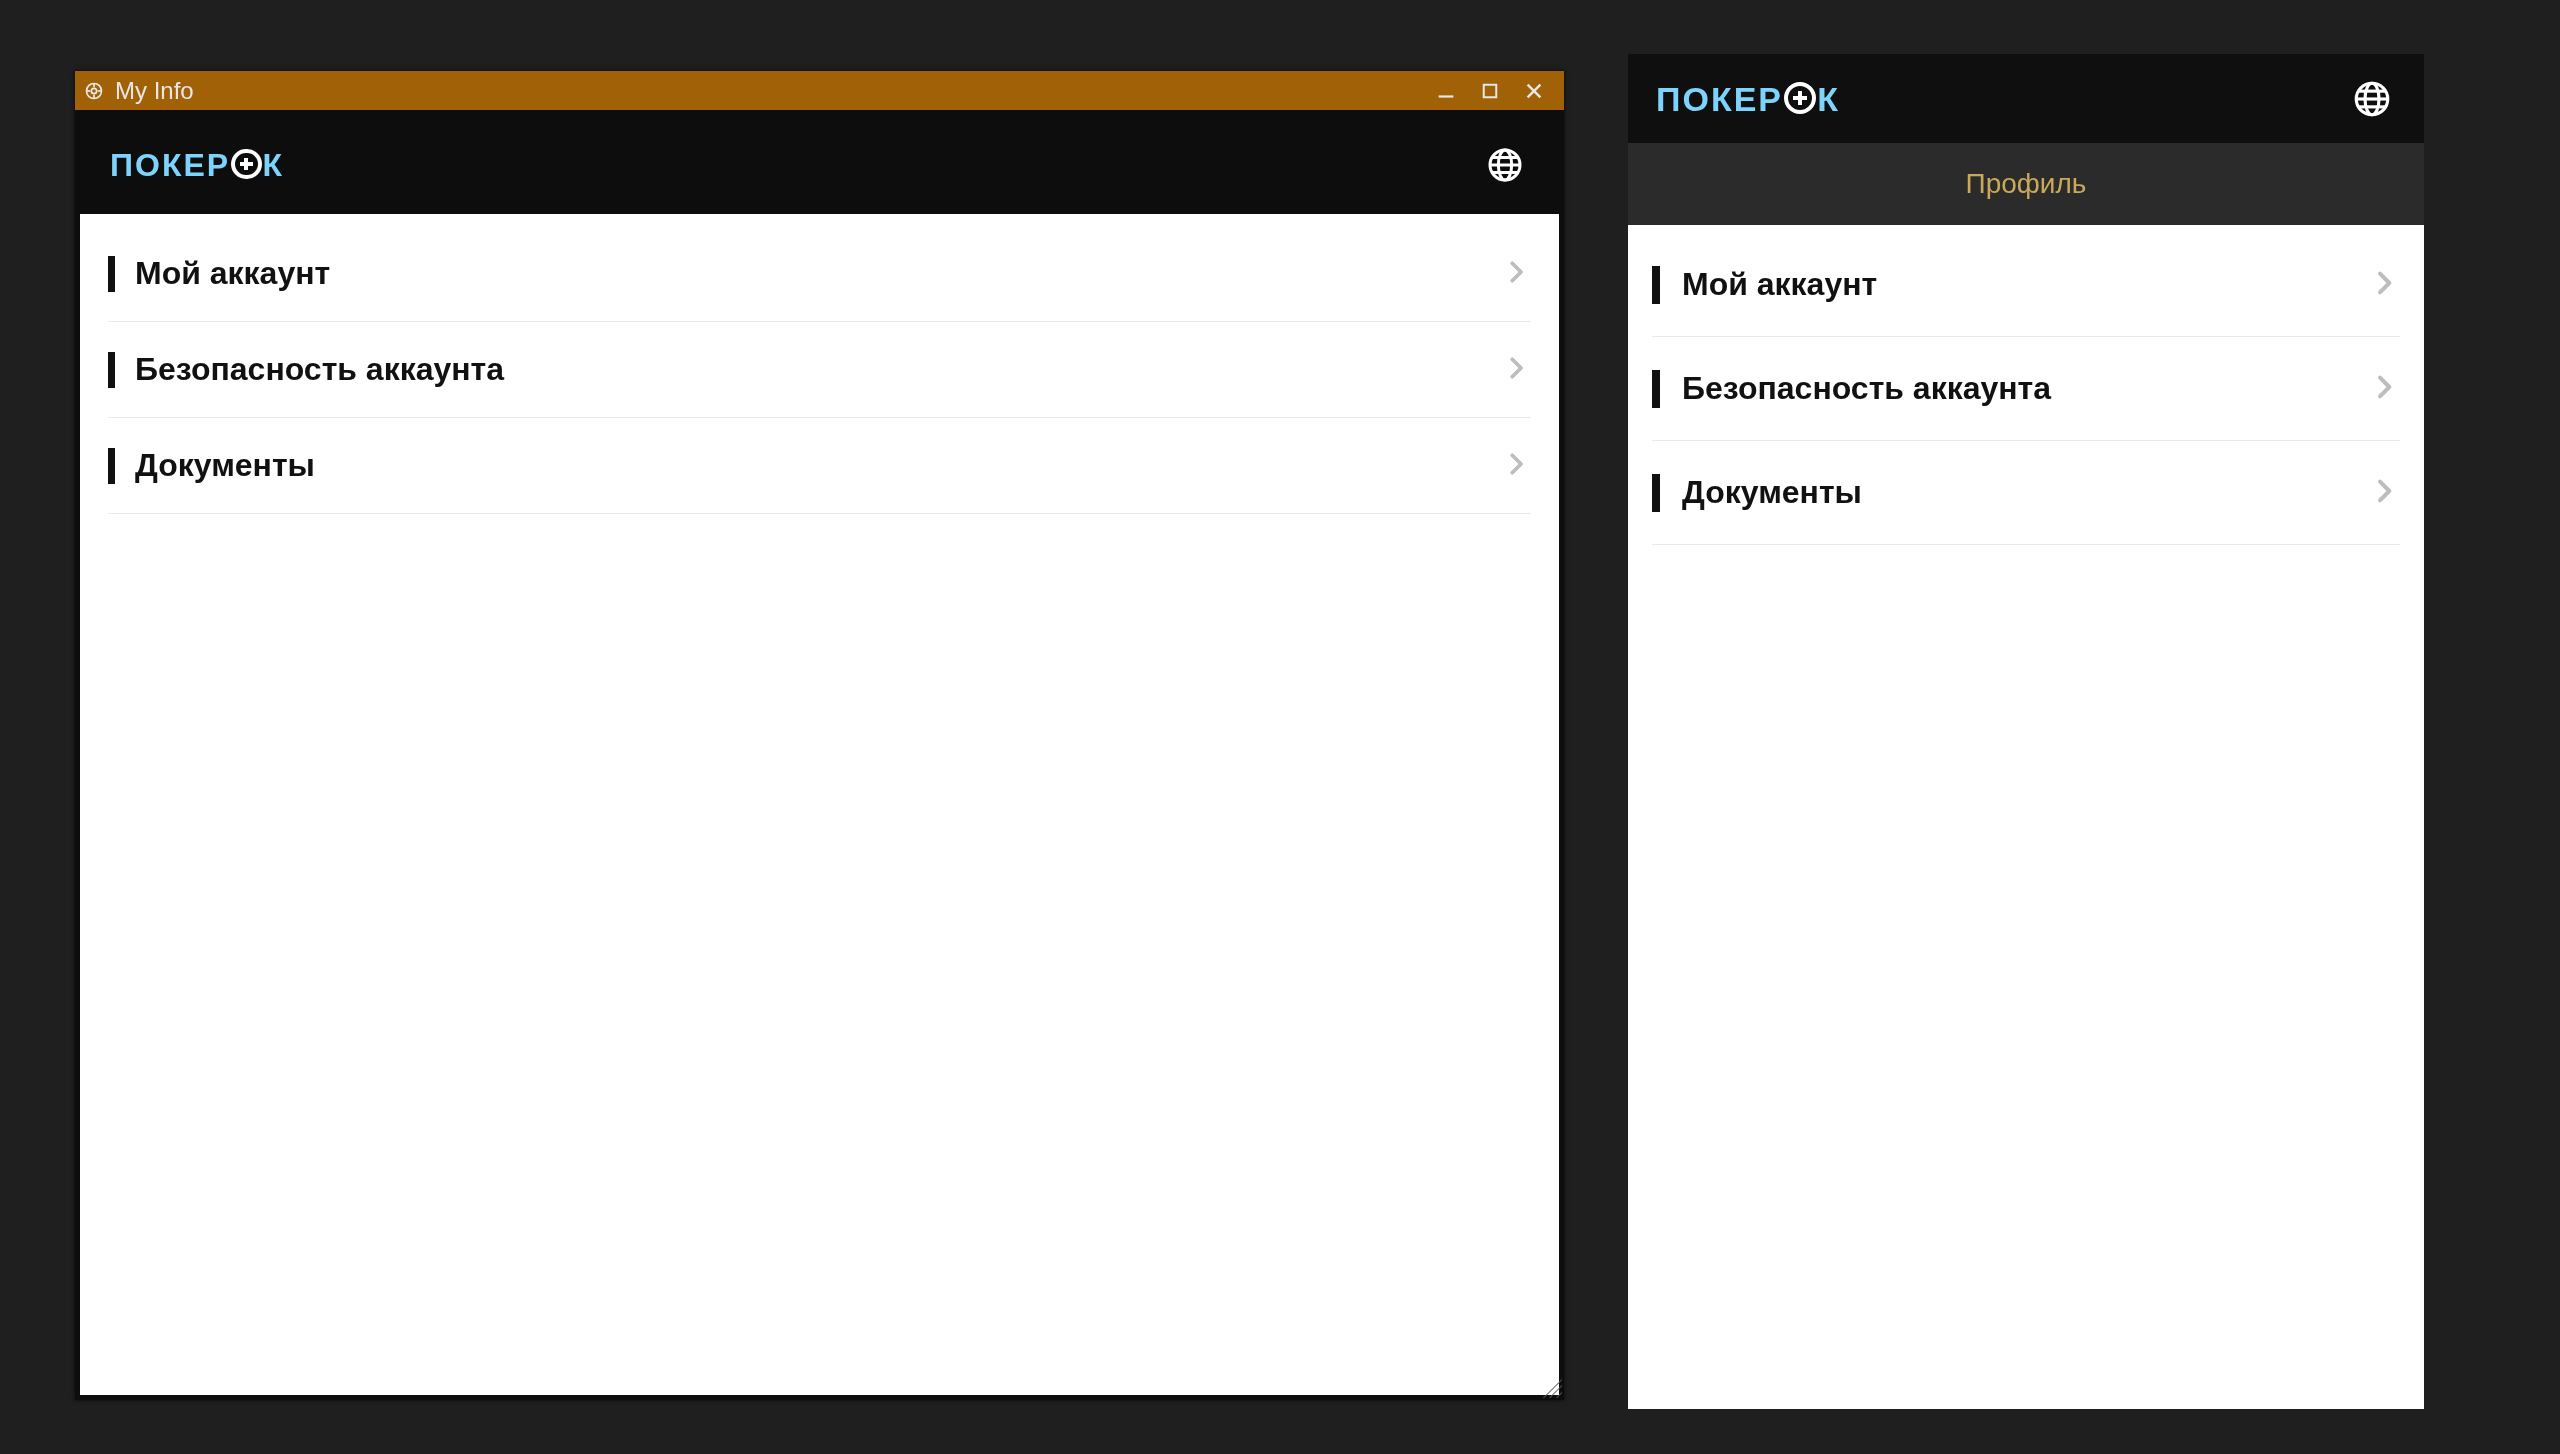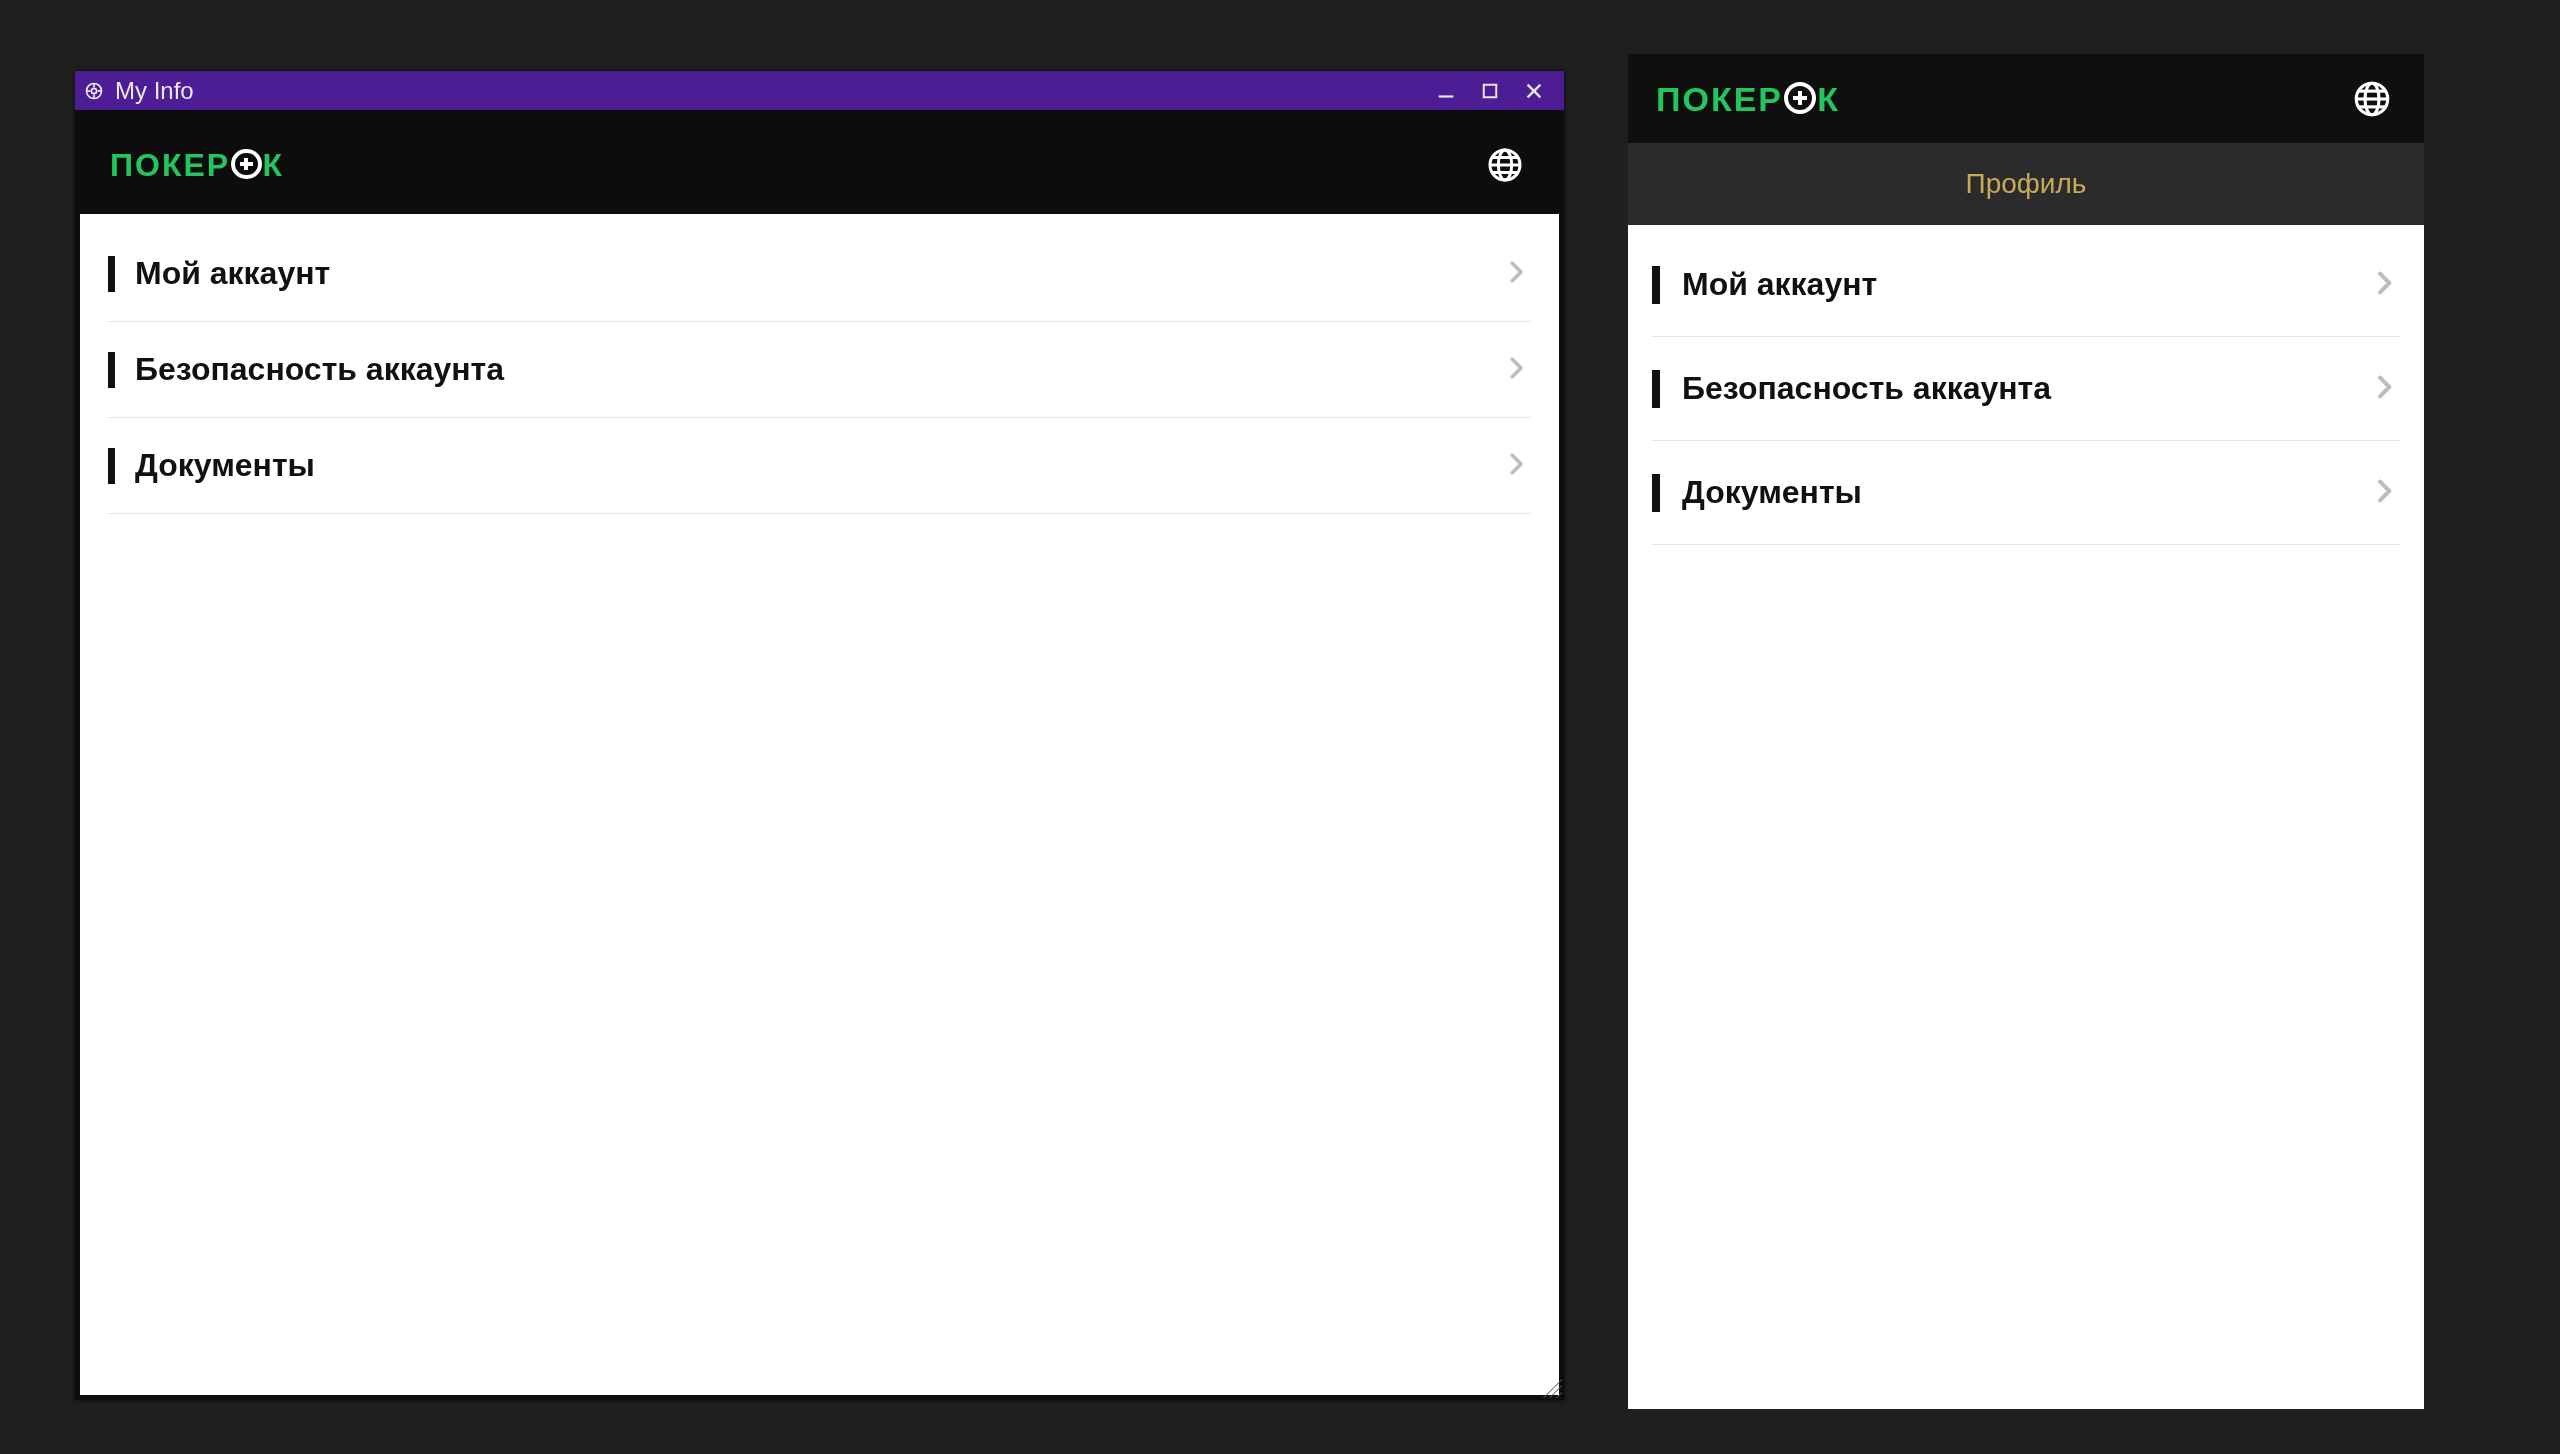--- a/index.html
+++ b/index.html
@@ -21,21 +21,21 @@
     top: 71px;
     width: 1489px;
     height: 1329px;
     background: #000;
     display: flex;
     flex-direction: column;
     box-shadow: 0 0 4px rgba(0,0,0,.8);
   }
   .win-titlebar {
     height: 39px;
-    background: #4c1d95;
+    background: #a16207;
     display: flex;
     align-items: center;
     color: #e7e7e7;
     font-size: 24px;
     padding: 0 8px;
   }
   .win-titlebar .app-icon {
     width: 22px; height: 22px;
     margin-right: 10px;
     display: flex; align-items: center; justify-content: center;
@@ -141,21 +141,21 @@
   }
   .m-row .accent-bar { width:8px; height:38px; background:#111; margin-right:22px; }
   .m-row .label { font-size: 32px; font-weight:700; color:#111; flex:1 1 auto; }
   .m-row .chev { color:#bdbdbd; }
 
   
   .logo-text {
     font-family: Arial, sans-serif;
     font-weight: 900;
     letter-spacing: 2px;
-    color:#22c55e;
+    color:#7dd3fc;
     display:flex; align-items:center;
     line-height:1;
   }
   .logo-text.lg { font-size: 32px; }
   .logo-text.md { font-size: 34px; }
   .logo-o {
     display:inline-flex; align-items:center; justify-content:center;
     width: 0.95em; height: 0.95em;
     border: 0.14em solid #fff; border-radius:50%;
     margin: 0 1px;

